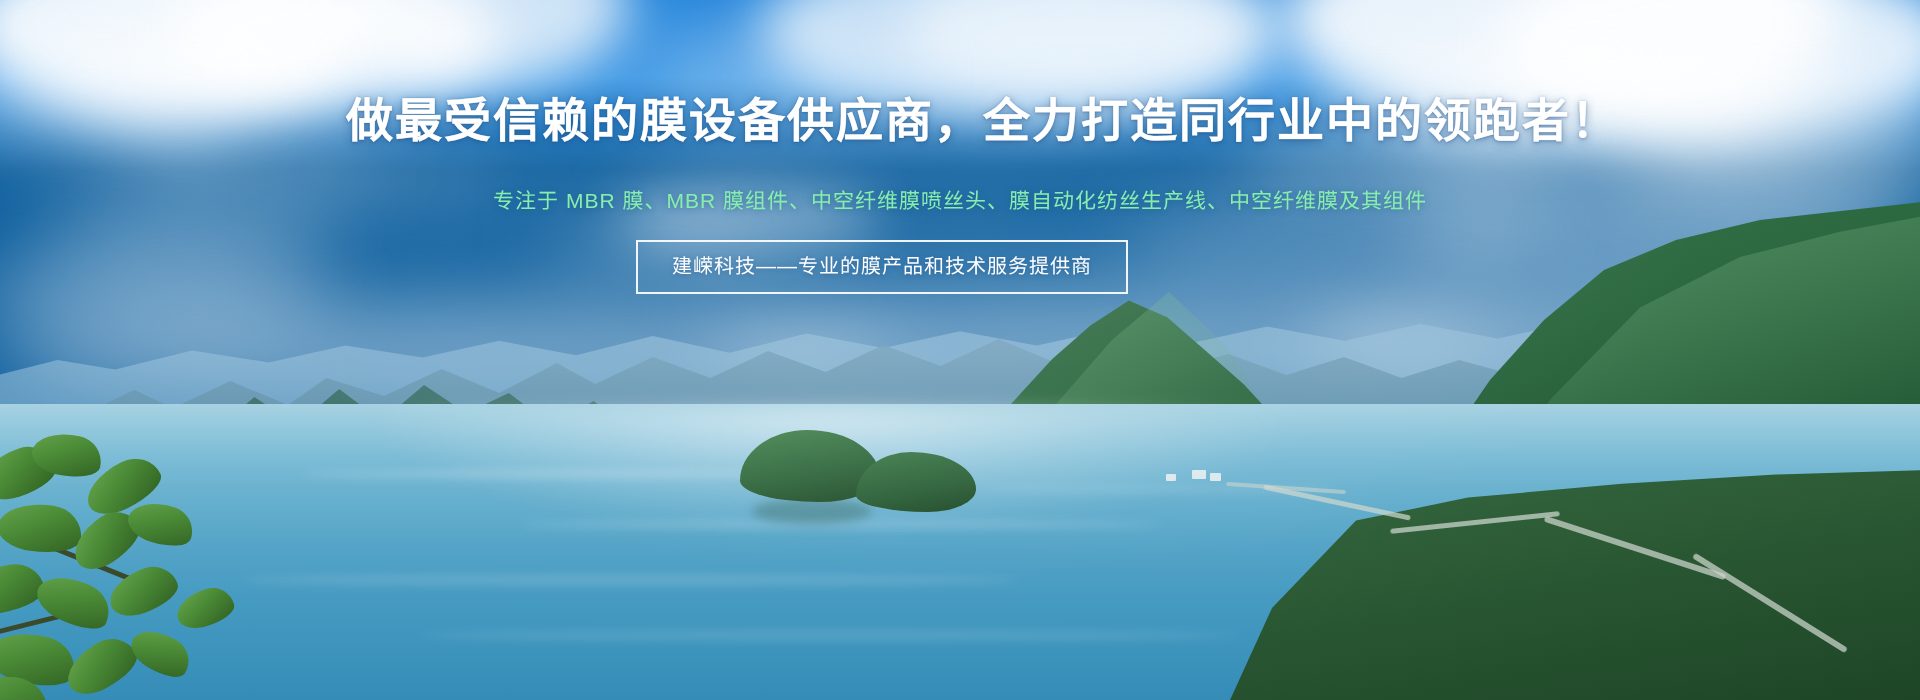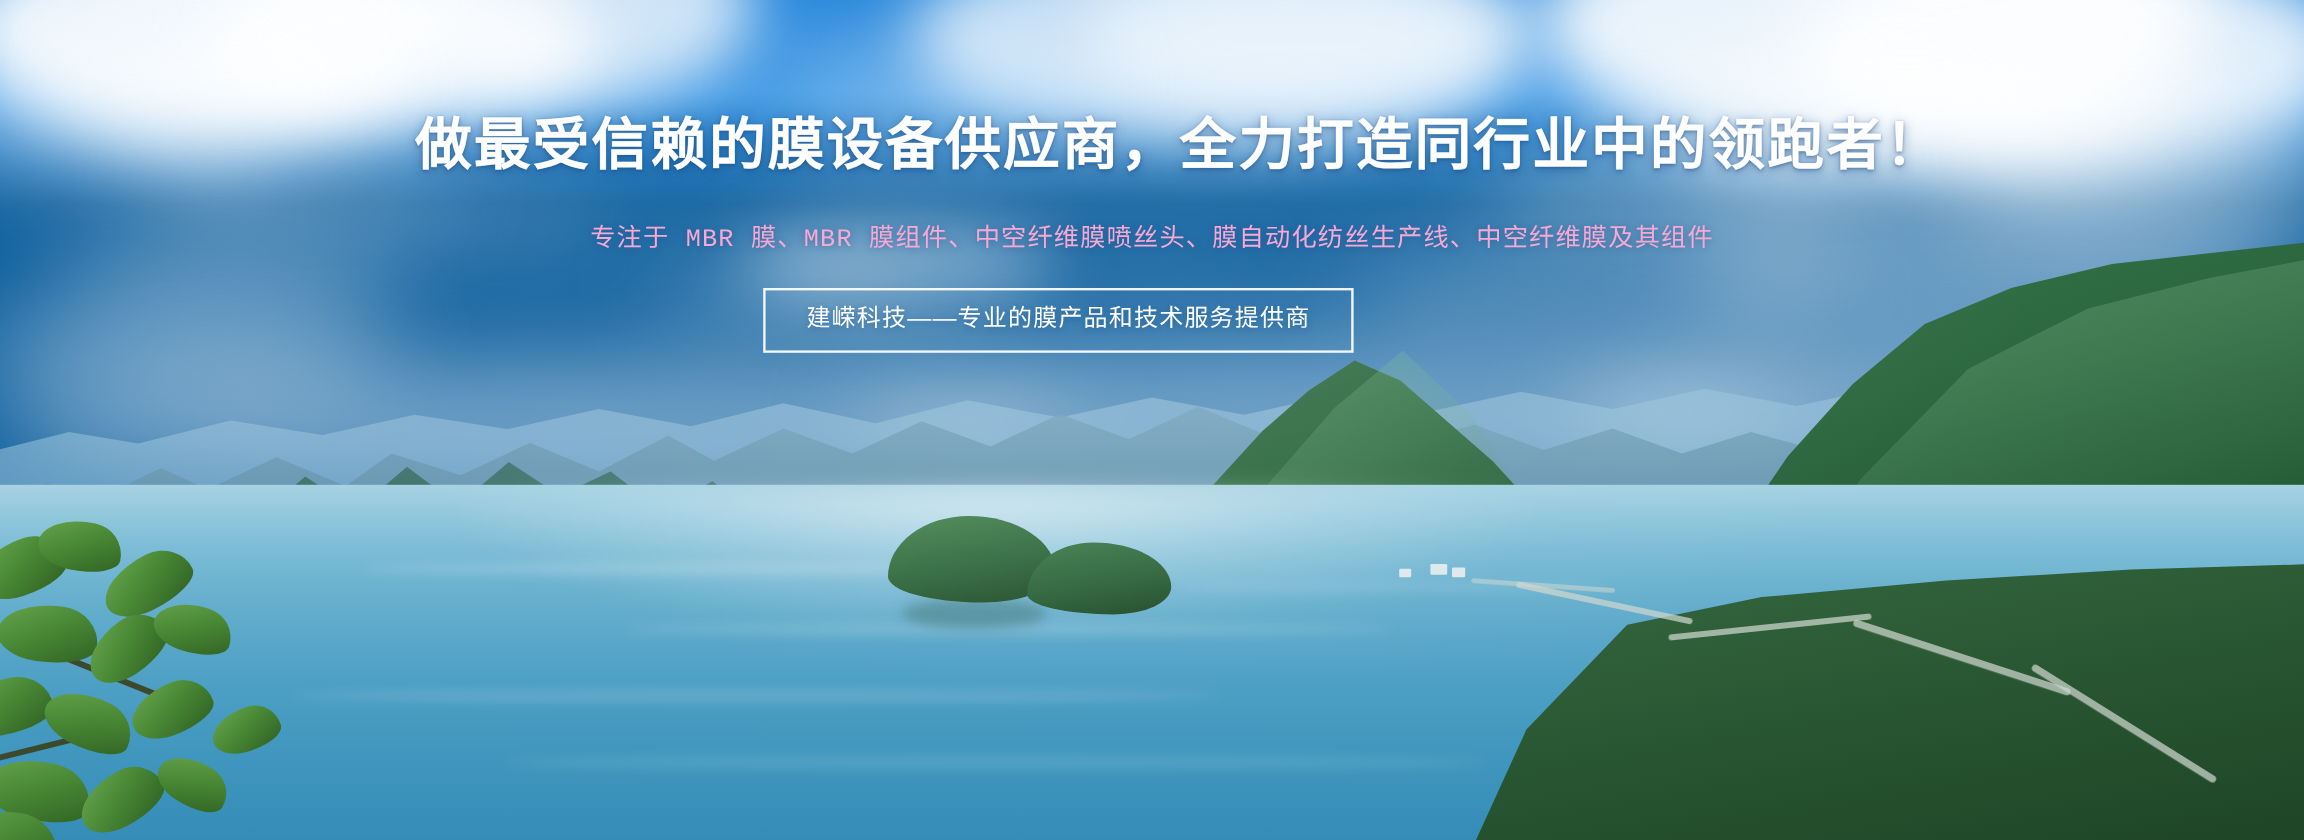--- a/index.html
+++ b/index.html
@@ -256,25 +256,24 @@
     padding-left: 46px;
     -webkit-text-stroke:0.5px rgba(255,255,255,.6);
   }
 
   .subtitle {
     position:absolute;
     left:0; top:186px; width:1920px;
     font-size:21px;
     line-height:30px;
     font-weight:normal;
-    color:#f9a8d4;
+    color:#86efac;
     letter-spacing:1px;
     white-space:nowrap;
     text-shadow:0 1px 6px rgba(20,70,130,.45);
-    font-family:Liberation Mono, monospace;
   }
 
   .tagline-wrap {
     position:absolute;
     left:0; top:240px; width:1764px;
     display:flex; justify-content:center;
   }
   .tagline-box {
     border:2px solid rgba(255,255,255,.92);
     padding:11px 34px 13px 34px;

